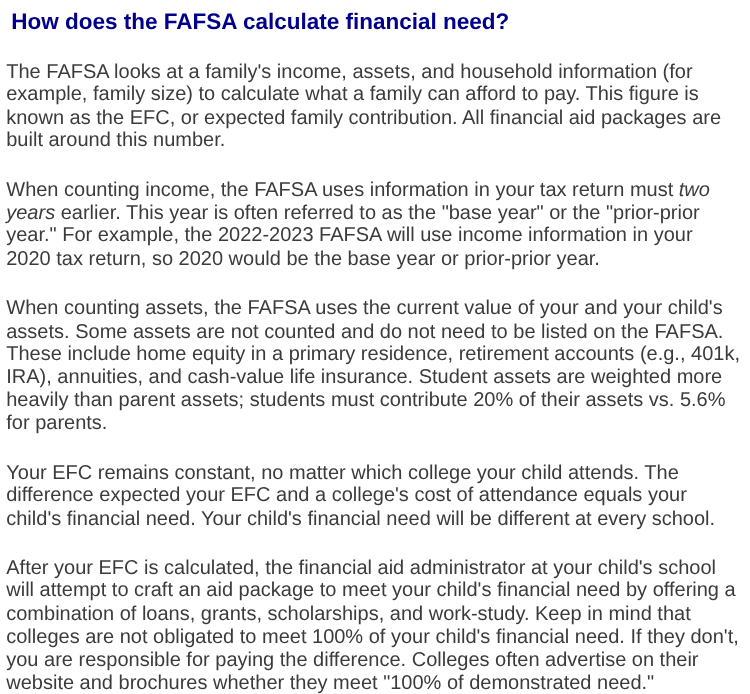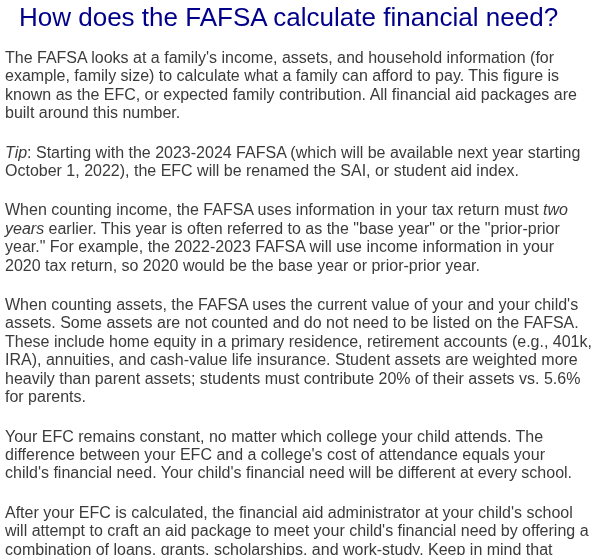--- a/index.html
+++ b/index.html
@@ -12,24 +12,24 @@
     background: var(--page-bg, #ffffff);
     font-family: "Liberation Sans", sans-serif;
     box-sizing: border-box;
     padding: 4px 8px 0 5px;
     overflow: hidden;
   }
   .article {
     width: 100%;
   }
   h1.page-title {
-    margin: 2px 0 9px 14px;
-    font-size: 26px;
+    margin: 2px 0 9px 4px;
+    font-size: 18px;
     line-height: 22px;
-    font-weight: normal;
+    font-weight: bold;
     color: var(--heading-color, #00008B);
   }
   .paragraph-list p {
     margin: 21px 0;
     font-size: 16px;
     line-height: 18.4px;
     color: var(--body-color, #3B3B3B);
   }
   .paragraph-list p:last-child {
     margin-bottom: 0;
@@ -38,19 +38,18 @@
     font-style: italic;
   }
 </style>
 </head>
 <body>
 
 <main class="article">
   <h1 class="page-title">How does the FAFSA calculate financial need?</h1>
   <div class="paragraph-list">
       <p><span>The FAFSA looks at a family's income, assets, and household information (for example, family size) to calculate what a family can afford to pay. This figure is known as the EFC, or expected family contribution. All financial aid packages are built around this number.</span></p>
-      <p><em>Tip</em><span>: Starting with the 2023-2024 FAFSA (which will be available next year starting October 1, 2022), the EFC will be renamed the SAI, or student aid index.</span></p>
       <p><span>When counting income, the FAFSA uses information in your tax return must </span><em>two years</em><span> earlier. This year is often referred to as the "base year" or the "prior-prior year." For example, the 2022-2023 FAFSA will use income information in your 2020 tax return, so 2020 would be the base year or prior-prior year.</span></p>
       <p><span>When counting assets, the FAFSA uses the current value of your and your child's assets. Some assets are not counted and do not need to be listed on the FAFSA. These include home equity in a primary residence, retirement accounts (e.g., 401k, IRA), annuities, and cash-value life insurance. Student assets are weighted more heavily than parent assets; students must contribute 20% of their assets vs. 5.6% for parents.</span></p>
-      <p><span>Your EFC remains constant, no matter which college your child attends. The difference between your EFC and a college's cost of attendance equals your child's financial need. Your child's financial need will be different at every school.</span></p>
+      <p><span>Your EFC remains constant, no matter which college your child attends. The difference expected your EFC and a college's cost of attendance equals your child's financial need. Your child's financial need will be different at every school.</span></p>
       <p><span>After your EFC is calculated, the financial aid administrator at your child's school will attempt to craft an aid package to meet your child's financial need by offering a combination of loans, grants, scholarships, and work-study. Keep in mind that colleges are not obligated to meet 100% of your child's financial need. If they don't, you are responsible for paying the difference. Colleges often advertise on their website and brochures whether they meet "100% of demonstrated need."</span></p>
     </div>
 </main>
 
 </body></html>

